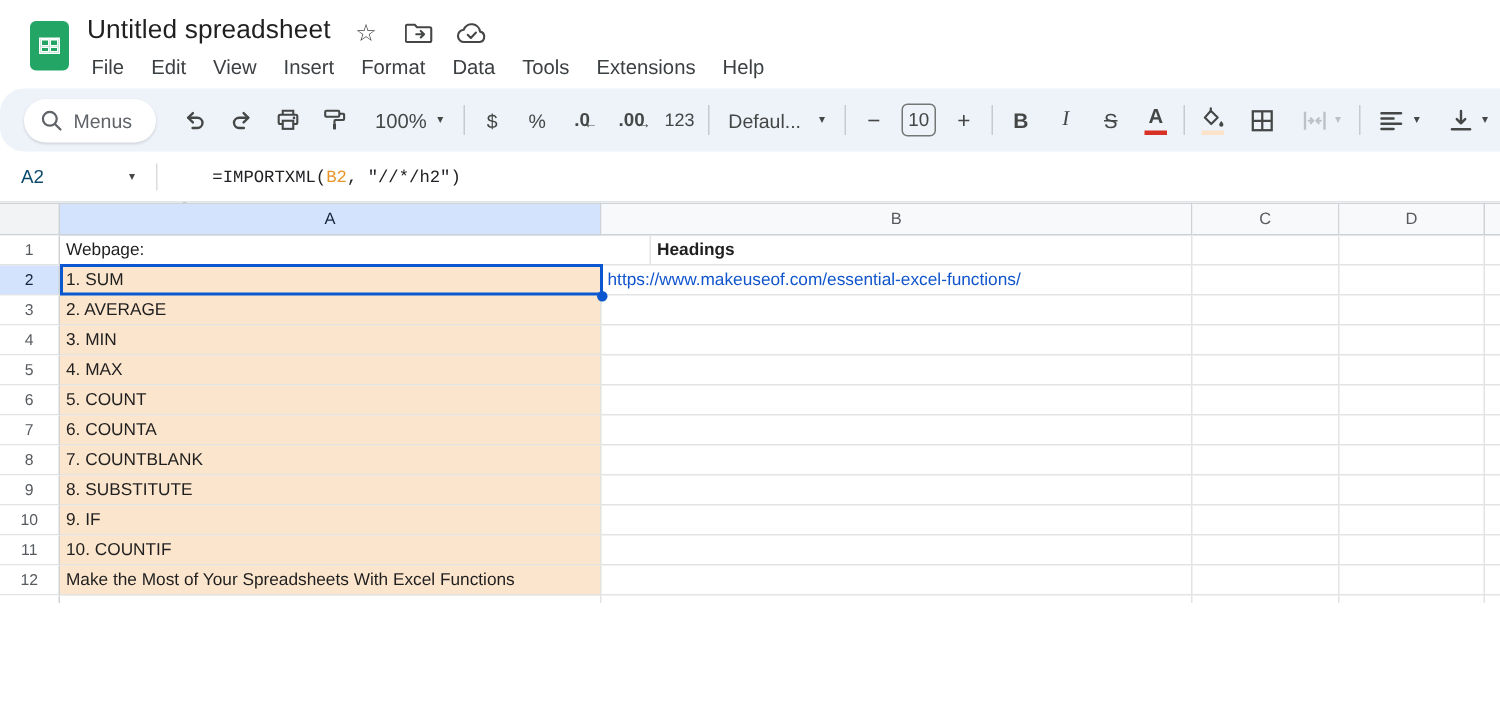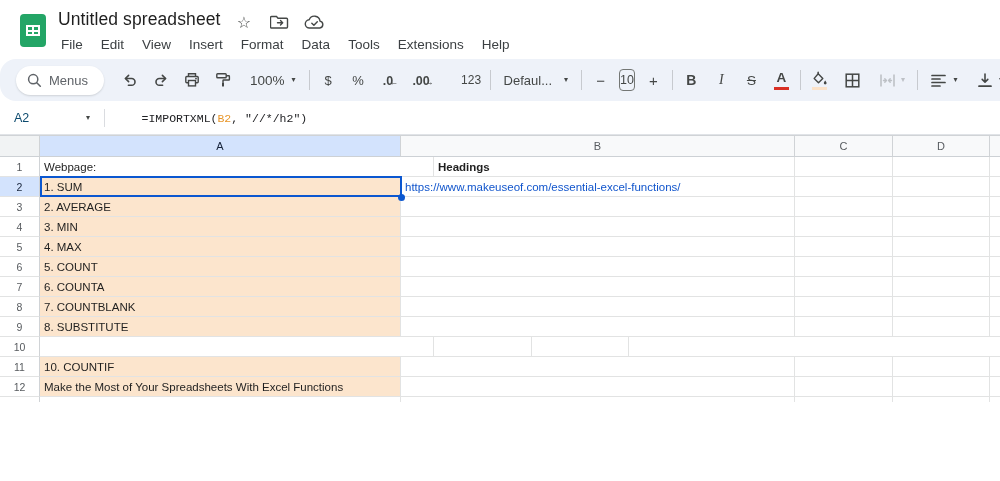--- a/index.html
+++ b/index.html
@@ -194,21 +194,21 @@
           <span class="dec-main">.0</span>
           <span class="dec-arrow" style="right:-5px">←</span>
         </span>
       </div>
       <div class="tbtn" style="margin-left:6px">
         <span class="dec-wrap">
           <span class="dec-main">.00</span>
           <span class="dec-arrow" style="right:-4px">→</span>
         </span>
       </div>
-      <div class="tbtn" style="margin-left:23px">
+      <div class="tbtn" style="margin-left:5px">
         <span class="g" style="font-size:12px">123</span>
       </div>
 
       <div class="sep"></div>
 
       <div class="font-btn">
         <span class="g">Defaul...</span>
         <span class="caret">▾</span>
       </div>
 
@@ -370,20 +370,21 @@
         <div class="srow">
           <div class="rowh">9</div>
           <div class="cell ca fill">8. SUBSTITUTE</div>
           <div class="cell cb"></div>
           <div class="cell cc"></div>
           <div class="cell cd"></div>
           <div class="cell ce"></div>
         </div>
         <div class="srow">
           <div class="rowh">10</div>
+          <div class="cell ca fill">9. IF</div>
           <div class="cell cb"></div>
           <div class="cell cc"></div>
           <div class="cell cd"></div>
           <div class="cell ce"></div>
         </div>
         <div class="srow">
           <div class="rowh">11</div>
           <div class="cell ca fill">10. COUNTIF</div>
           <div class="cell cb"></div>
           <div class="cell cc"></div>

